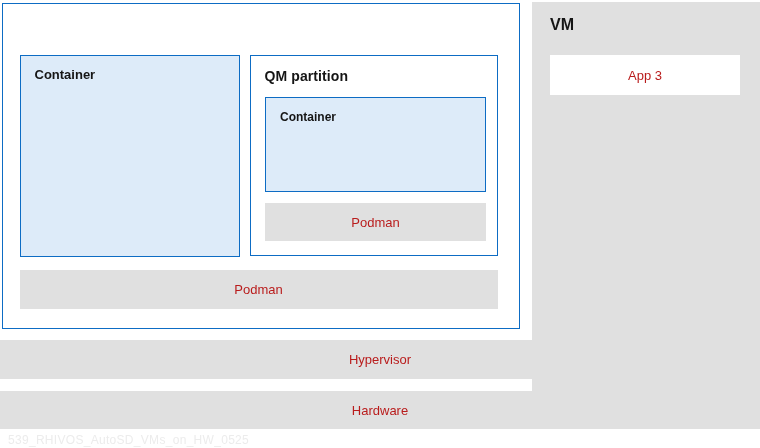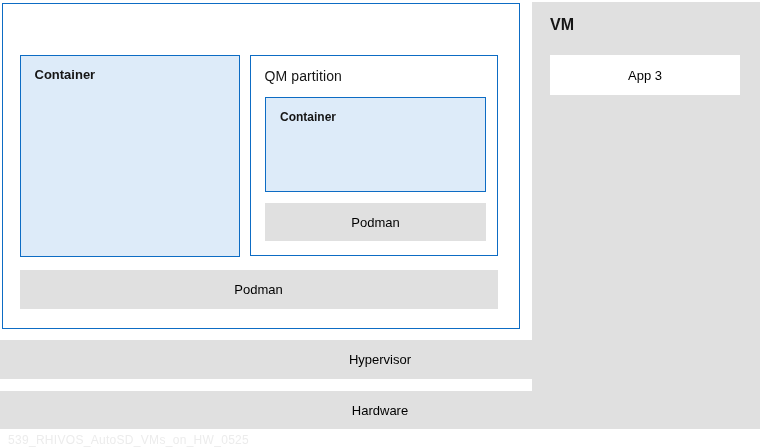--- a/index.html
+++ b/index.html
@@ -29,40 +29,40 @@
   .gray-fill { background: #e0e0e0; }
 
   .box-title-lg {
     font-size: 16px;
     font-weight: 700;
     letter-spacing: 0.2px;
     white-space: nowrap;
   }
   .box-title-md {
     font-size: 14px;
-    font-weight: 400;
+    font-weight: 700;
     letter-spacing: 0.1px;
     white-space: nowrap;
   }
   .box-title-sm {
     font-size: 13px;
     font-weight: 700;
     white-space: nowrap;
   }
   .box-title-xs {
     font-size: 12px;
     font-weight: 700;
     white-space: nowrap;
   }
   .centered-label {
     display: flex;
     align-items: center;
     justify-content: center;
     font-size: 13px;
-    color: #000000;
+    color: #b91c1c;
     white-space: nowrap;
   }
   .app-box {
     background: #ffffff;
   }
   .watermark {
     font-size: 12px;
     color: #ececec;
     letter-spacing: 0.3px;
     white-space: nowrap;

